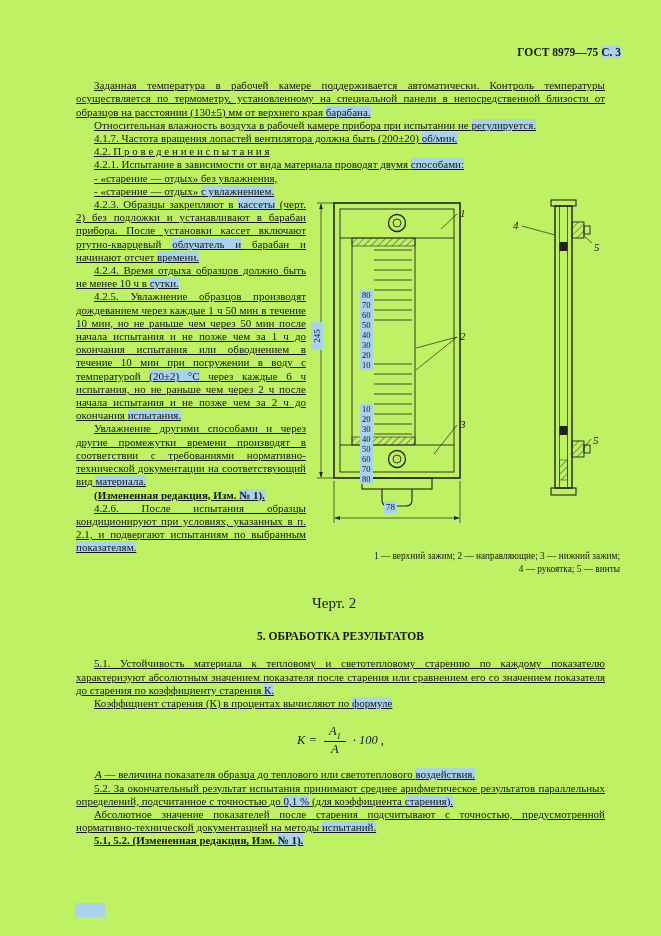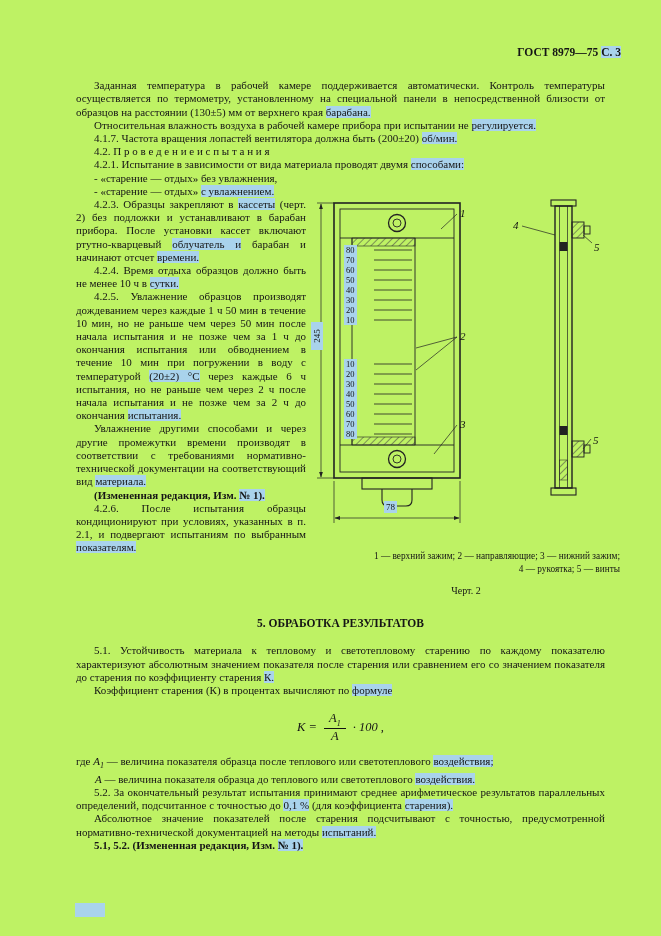--- a/index.html
+++ b/index.html
@@ -6,37 +6,37 @@
   html,body { background:#faf9f5; }
   .page {
     position:relative; width:661px; height:936px; overflow:hidden;
     background:#bef264; color:#151515;
     font-family:"Liberation Serif","DejaVu Serif",serif;
     font-size:11px; line-height:13.2px;
   }
   .content { padding:46px 40px 0 76px; }
   .header { text-align:right; font-weight:bold; font-size:11.5px; margin-bottom:20px; }
   .hl { background:#a9d3ec; }
-  p.body { text-align:justify; text-indent:18px; }
+  p.body { text-align:justify; text-indent:18px;text-decoration:underline; }
   .top-block, .sec5 { padding-right:16px; }
   .bold { font-weight:bold; }
   .cols { display:flex; }
   .col-left { width:230px; }
   .col-right { width:308px; margin-left:6px; }
   .fig-area { position:relative; width:308px; height:332px; }
-  .scale { position:absolute; left:32px; }
+  .scale { position:absolute; left:48px;margin-top:45px; }
   .scale-up { top:47px; }
   .scale-lo { top:161px; }
   .sn { height:10px; line-height:10px; font-size:8.5px; width:max-content; padding:0 2px; }
   .dimv { position:absolute; left:-9px; top:132px; width:28px; height:12px; text-align:center;
           font-size:9px; line-height:12px; transform:rotate(-90deg); }
   .dimh { position:absolute; left:72px; top:303px; font-size:9px; line-height:12px; padding:0 2px; }
   .co { font-family:"Liberation Serif","DejaVu Serif",serif; font-style:italic; font-size:11px; fill:#111; }
   .fig-cap { margin-top:20px; text-align:right; font-size:9.3px; line-height:12.5px; }
-  .fig-num { margin-top:9px; text-align:center; font-size:10px; }
+  .fig-num { margin-top:22px; text-align:left; font-size:15px; }
   .sec-title { text-align:center; font-weight:bold; font-size:11.5px; margin:20px 0 14px; }
   .formula { display:flex; justify-content:center; align-items:center; gap:7px;
              margin:14px 0 12px; font-style:italic; font-size:12.5px; }
   .frac { display:inline-flex; flex-direction:column; align-items:center; line-height:1.15; }
   .frac .num { border-bottom:1px solid #111; padding:0 5px; }
   p.where { text-indent:0; }
   p.pad { padding-left:19px; }
   .corner-artifact { position:absolute; left:75px; top:903px; width:30px; height:14px; }
   sub { font-size:8px; }
 </style>
@@ -196,21 +196,20 @@
 
       <div class="formula">
         <span>К =</span>
         <span class="frac">
           <span class="num"><span>A</span><sub>1</sub></span>
           <span class="den">A</span>
         </span>
         <span>· 100 ,</span>
       </div>
 
-      <p class="body where"><span>где </span><span style="font-style: italic;">A</span><sub style="font-style: italic;">1</sub><span> — величина показателя образца после теплового или светотеплового </span><span class="hl">воздействия;</span></p>
       <p class="body where pad"><span style="font-style: italic;">А</span><span> — величина показателя образца до теплового или светотеплового </span><span class="hl">воздействия.</span></p>
       <p class="body"><span>5.2. За окончательный результат испытания принимают среднее арифметическое результатов параллельных определений, подсчитанное с точностью до </span><span class="hl">0,1 %</span><span> (для коэффициента </span><span class="hl">старения).</span></p>
       <p class="body"><span>Абсолютное значение показателей после старения подсчитывают с точностью, предусмотренной нормативно-технической документацией на методы </span><span class="hl">испытаний.</span></p>
       <p class="body bold"><span>5.1, 5.2. (Измененная редакция, Изм. </span><span class="hl">№ 1).</span></p>
     </div>
   </div>
 
   <div class="corner-artifact hl"></div>
 </div>
 

